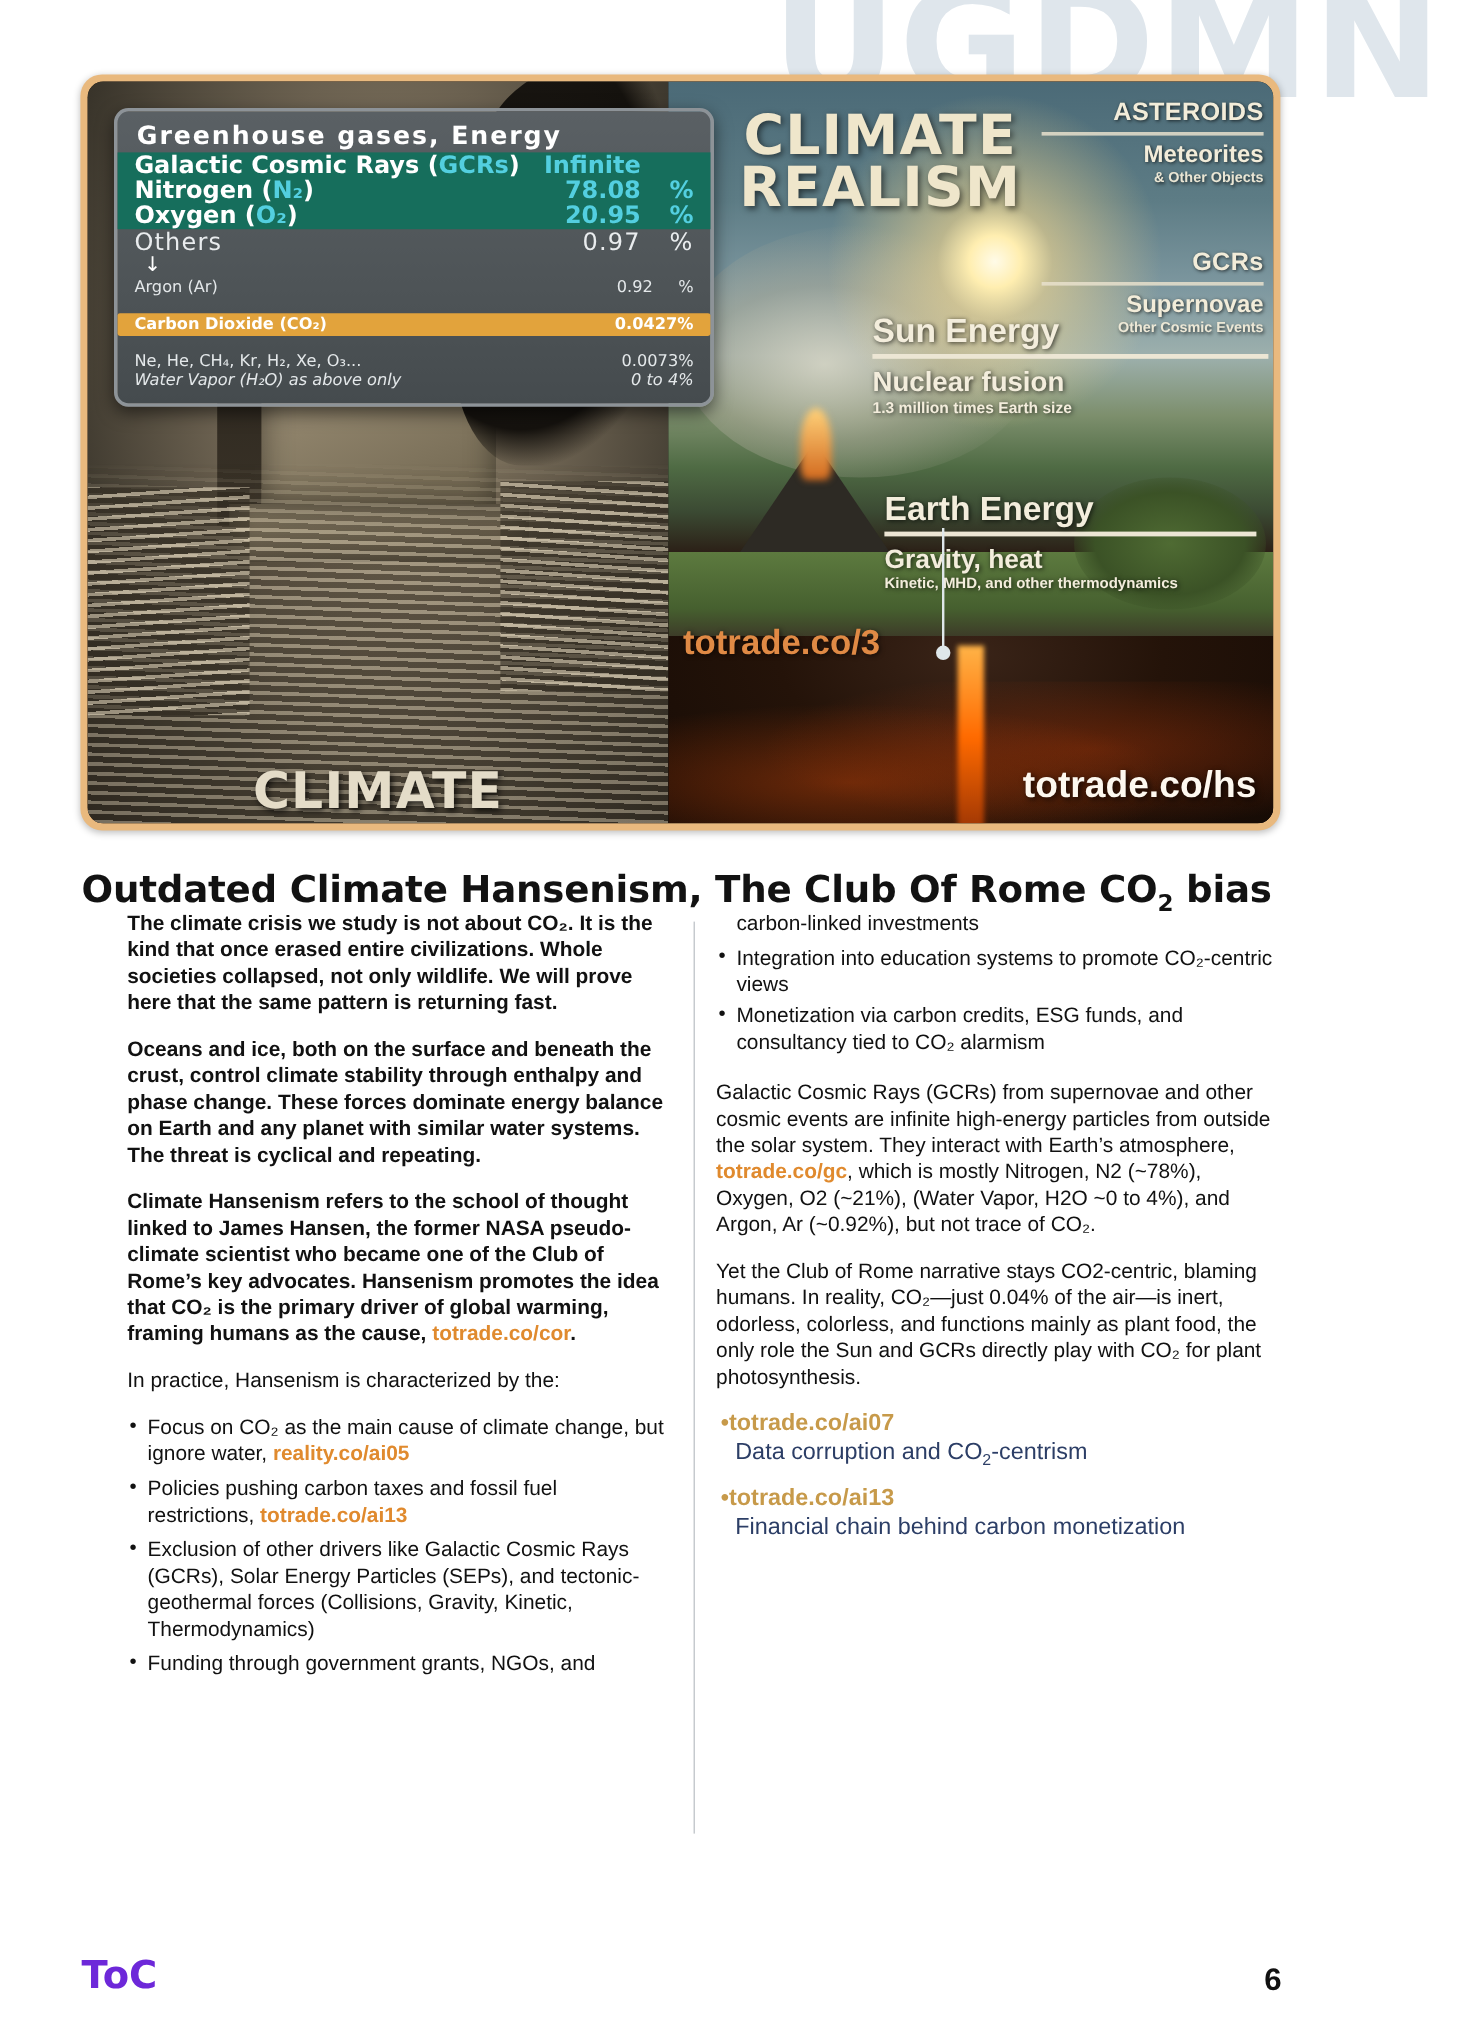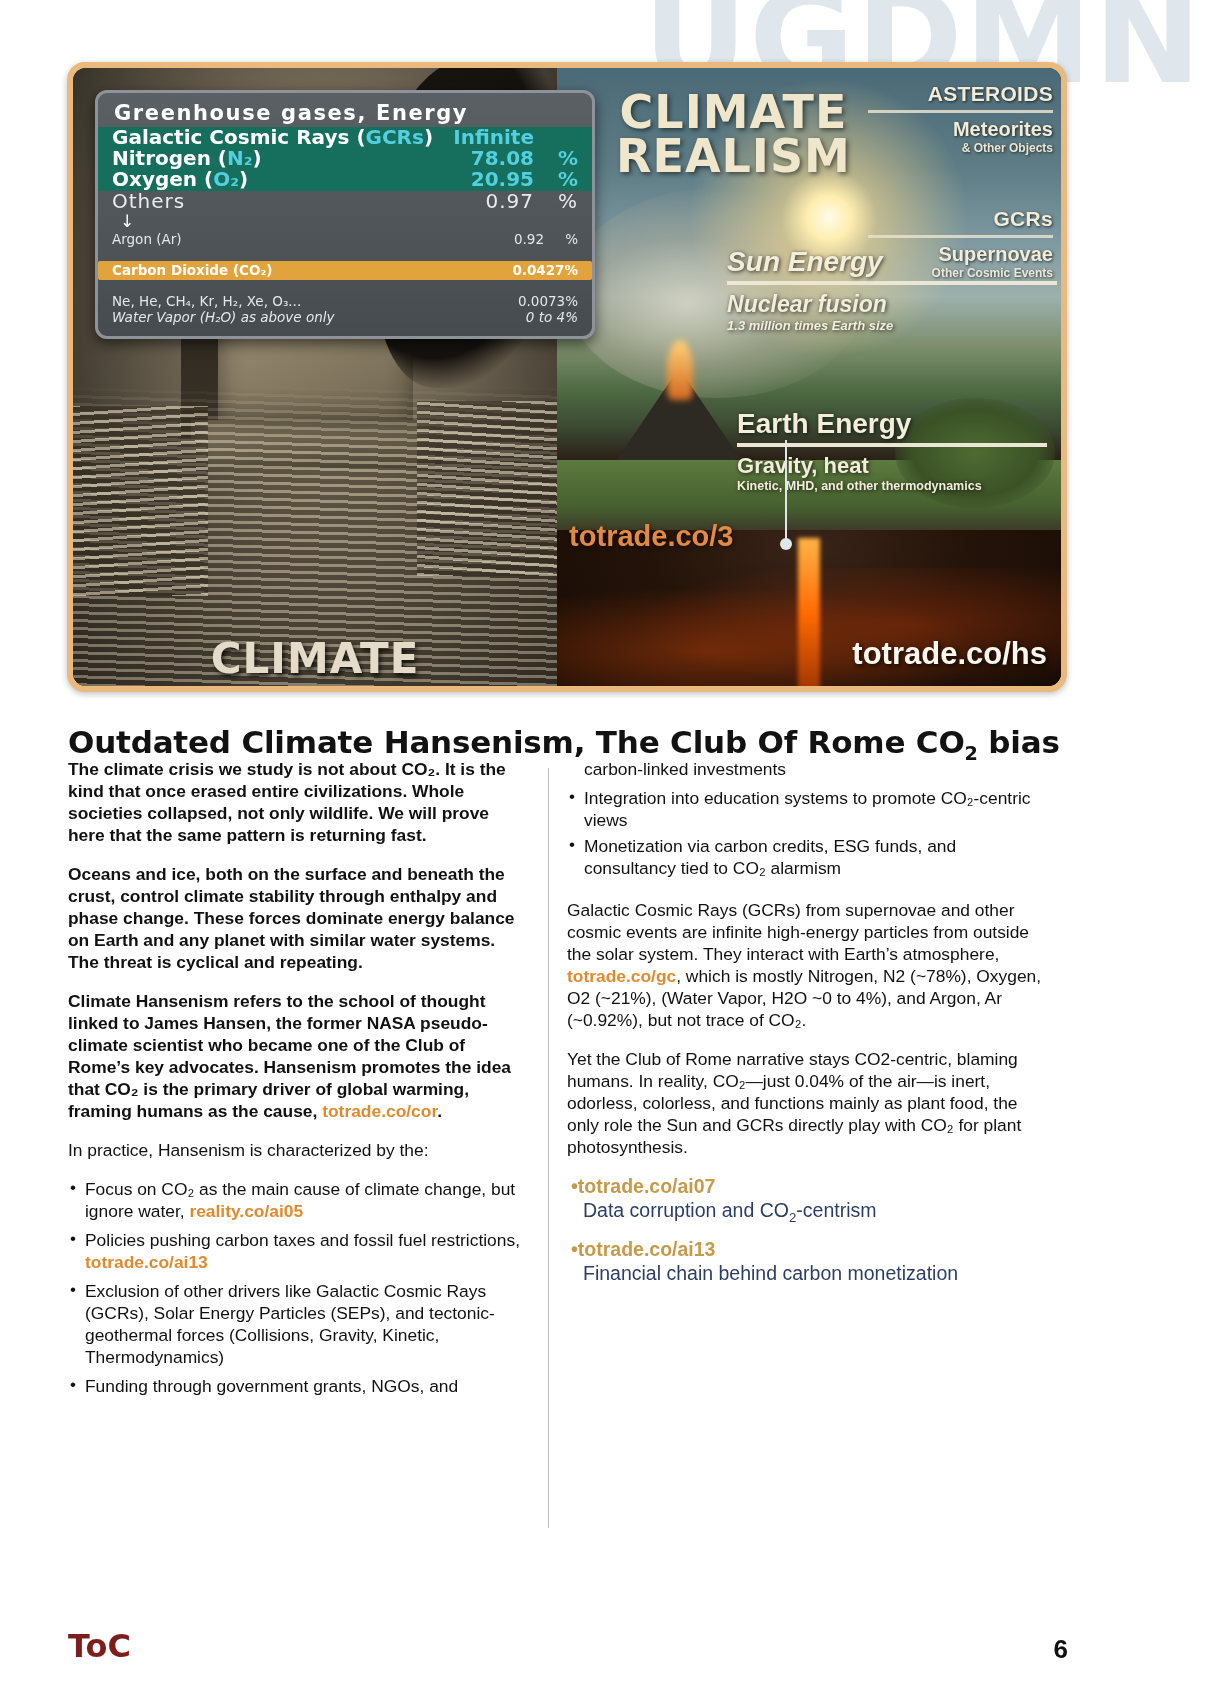--- a/index.html
+++ b/index.html
@@ -146,23 +146,22 @@
   .side-labels{
     position:absolute;right:8px;top:14px;width:185px;text-align:right;
     color:#f2ecd9;text-shadow:1px 1px 3px rgba(0,0,0,.7);
   }
   .side-labels .big{font-size:21px;font-weight:bold;letter-spacing:.3px;}
   .side-labels .rule{height:3px;background:#e7e1cd;margin:4px 0 5px auto;width:100%;opacity:.85;}
   .side-labels .mid{font-size:20px;font-weight:600;}
   .side-labels .sm{font-size:12px;font-weight:bold;opacity:.95;}
   .side-labels .gap{height:52px;}
   .center-block{
-    position:absolute;left:170px;top:178px;width:330px;color:#f3eddc;
+    position:absolute;left:170px;top:192px;width:330px;color:#f3eddc;
     text-shadow:1px 1px 4px rgba(0,0,0,.75);
-    font-style:italic;
   }
   .center-block .hd{font-size:28px;font-weight:bold;}
   .center-block .rule{height:4px;background:#ece6d4;margin:3px 0 6px 0;width:100%;}
   .center-block .sub1{font-size:23px;font-weight:600;}
   .center-block .sub2{font-size:13px;font-weight:bold;}
   .center-block2{
     position:absolute;left:180px;top:340px;width:330px;color:#f3eddc;
     text-shadow:1px 1px 4px rgba(0,0,0,.75);
   }
   .center-block2 .hd{font-size:28px;font-weight:bold;}
@@ -219,21 +218,21 @@
   
   .headline{
     position:absolute;left:68px;top:703px;width:1000px;
     font-size:31px;font-weight:bold;color:#121212;letter-spacing:-.2px;
     font-family:"DejaVu Sans",sans-serif;
   }
   .headline sub{font-size:.62em;}
   
   .cols{position:absolute;left:68px;top:758px;width:1000px;height:790px;display:flex;}
   .col{width:480px;box-sizing:border-box;}
-  .col.left{padding-right:22px;}
+  .col.left{padding-right:22px;margin-left:38px;}
   .divider{width:1px;background:#b9bdc2;margin:10px 18px 0 0;height:760px;}
   .col.right{padding-left:0px;}
   p.t{margin:0 0 17px 0;font-size:17.4px;line-height:1.265;color:#111;}
   p.t.b{font-weight:bold;}
   .bullets{margin:0;padding:0;list-style:none;}
   .bullets li{
     position:relative;padding-left:17px;font-size:17.4px;line-height:1.265;
     margin-bottom:7px;
   }
   .bullets li:before{
@@ -252,21 +251,21 @@
   .linklist .lk:before{content:"\2022 ";}
   .linklist .ds{
     color:#2c3e66;font-size:19.5px;display:block;margin-left:16px;margin-top:1px;
   }
   .linklist .ds sub{font-size:.68em;}
   
   .footer{
     position:absolute;left:68px;bottom:34px;width:1000px;
     display:flex;justify-content:space-between;align-items:flex-end;
   }
-  .toc{font-size:32px;font-weight:bold;color:#7f1d1d;font-family:"DejaVu Sans",sans-serif;}
+  .toc{font-size:32px;font-weight:bold;color:#6d28d9;font-family:"DejaVu Sans",sans-serif;}
   .pageno{font-size:26px;font-weight:bold;color:#111;}
   sub{vertical-align:sub;}
 </style>
 </head>
 <body>
 
 <div class="watermark">UGDMN</div>
 
 <div class="hero">
   <div class="hero-inner">

